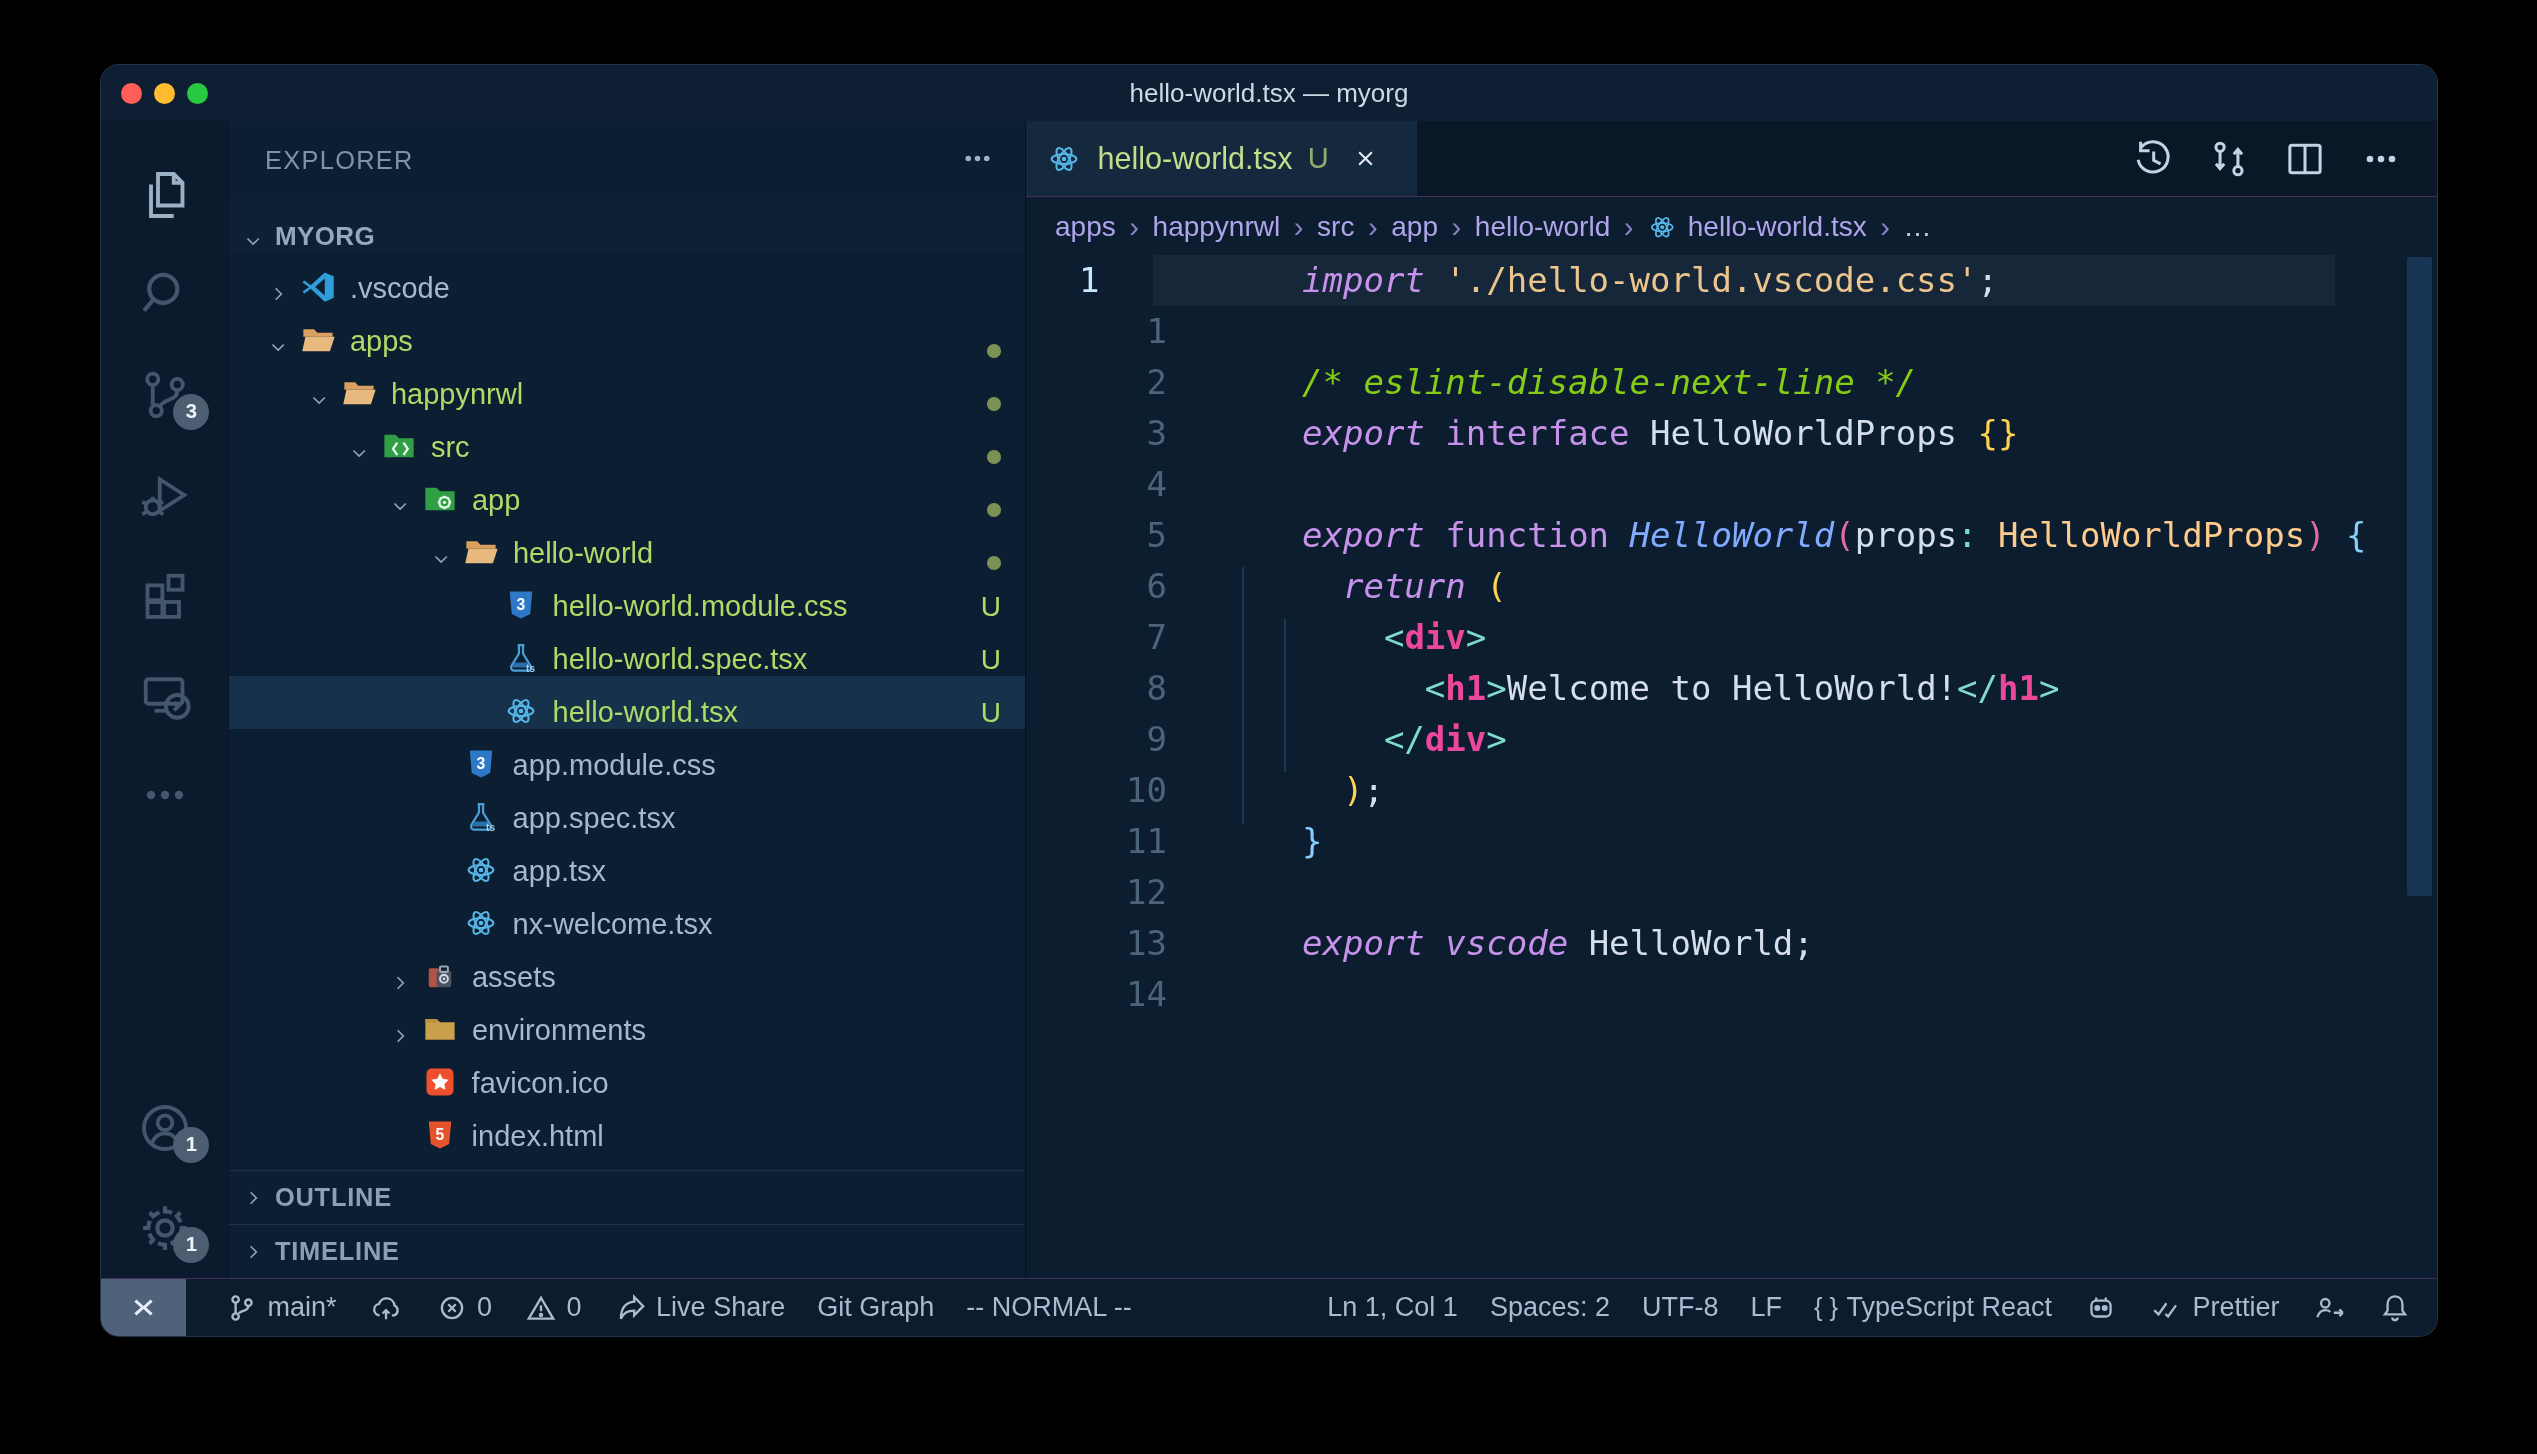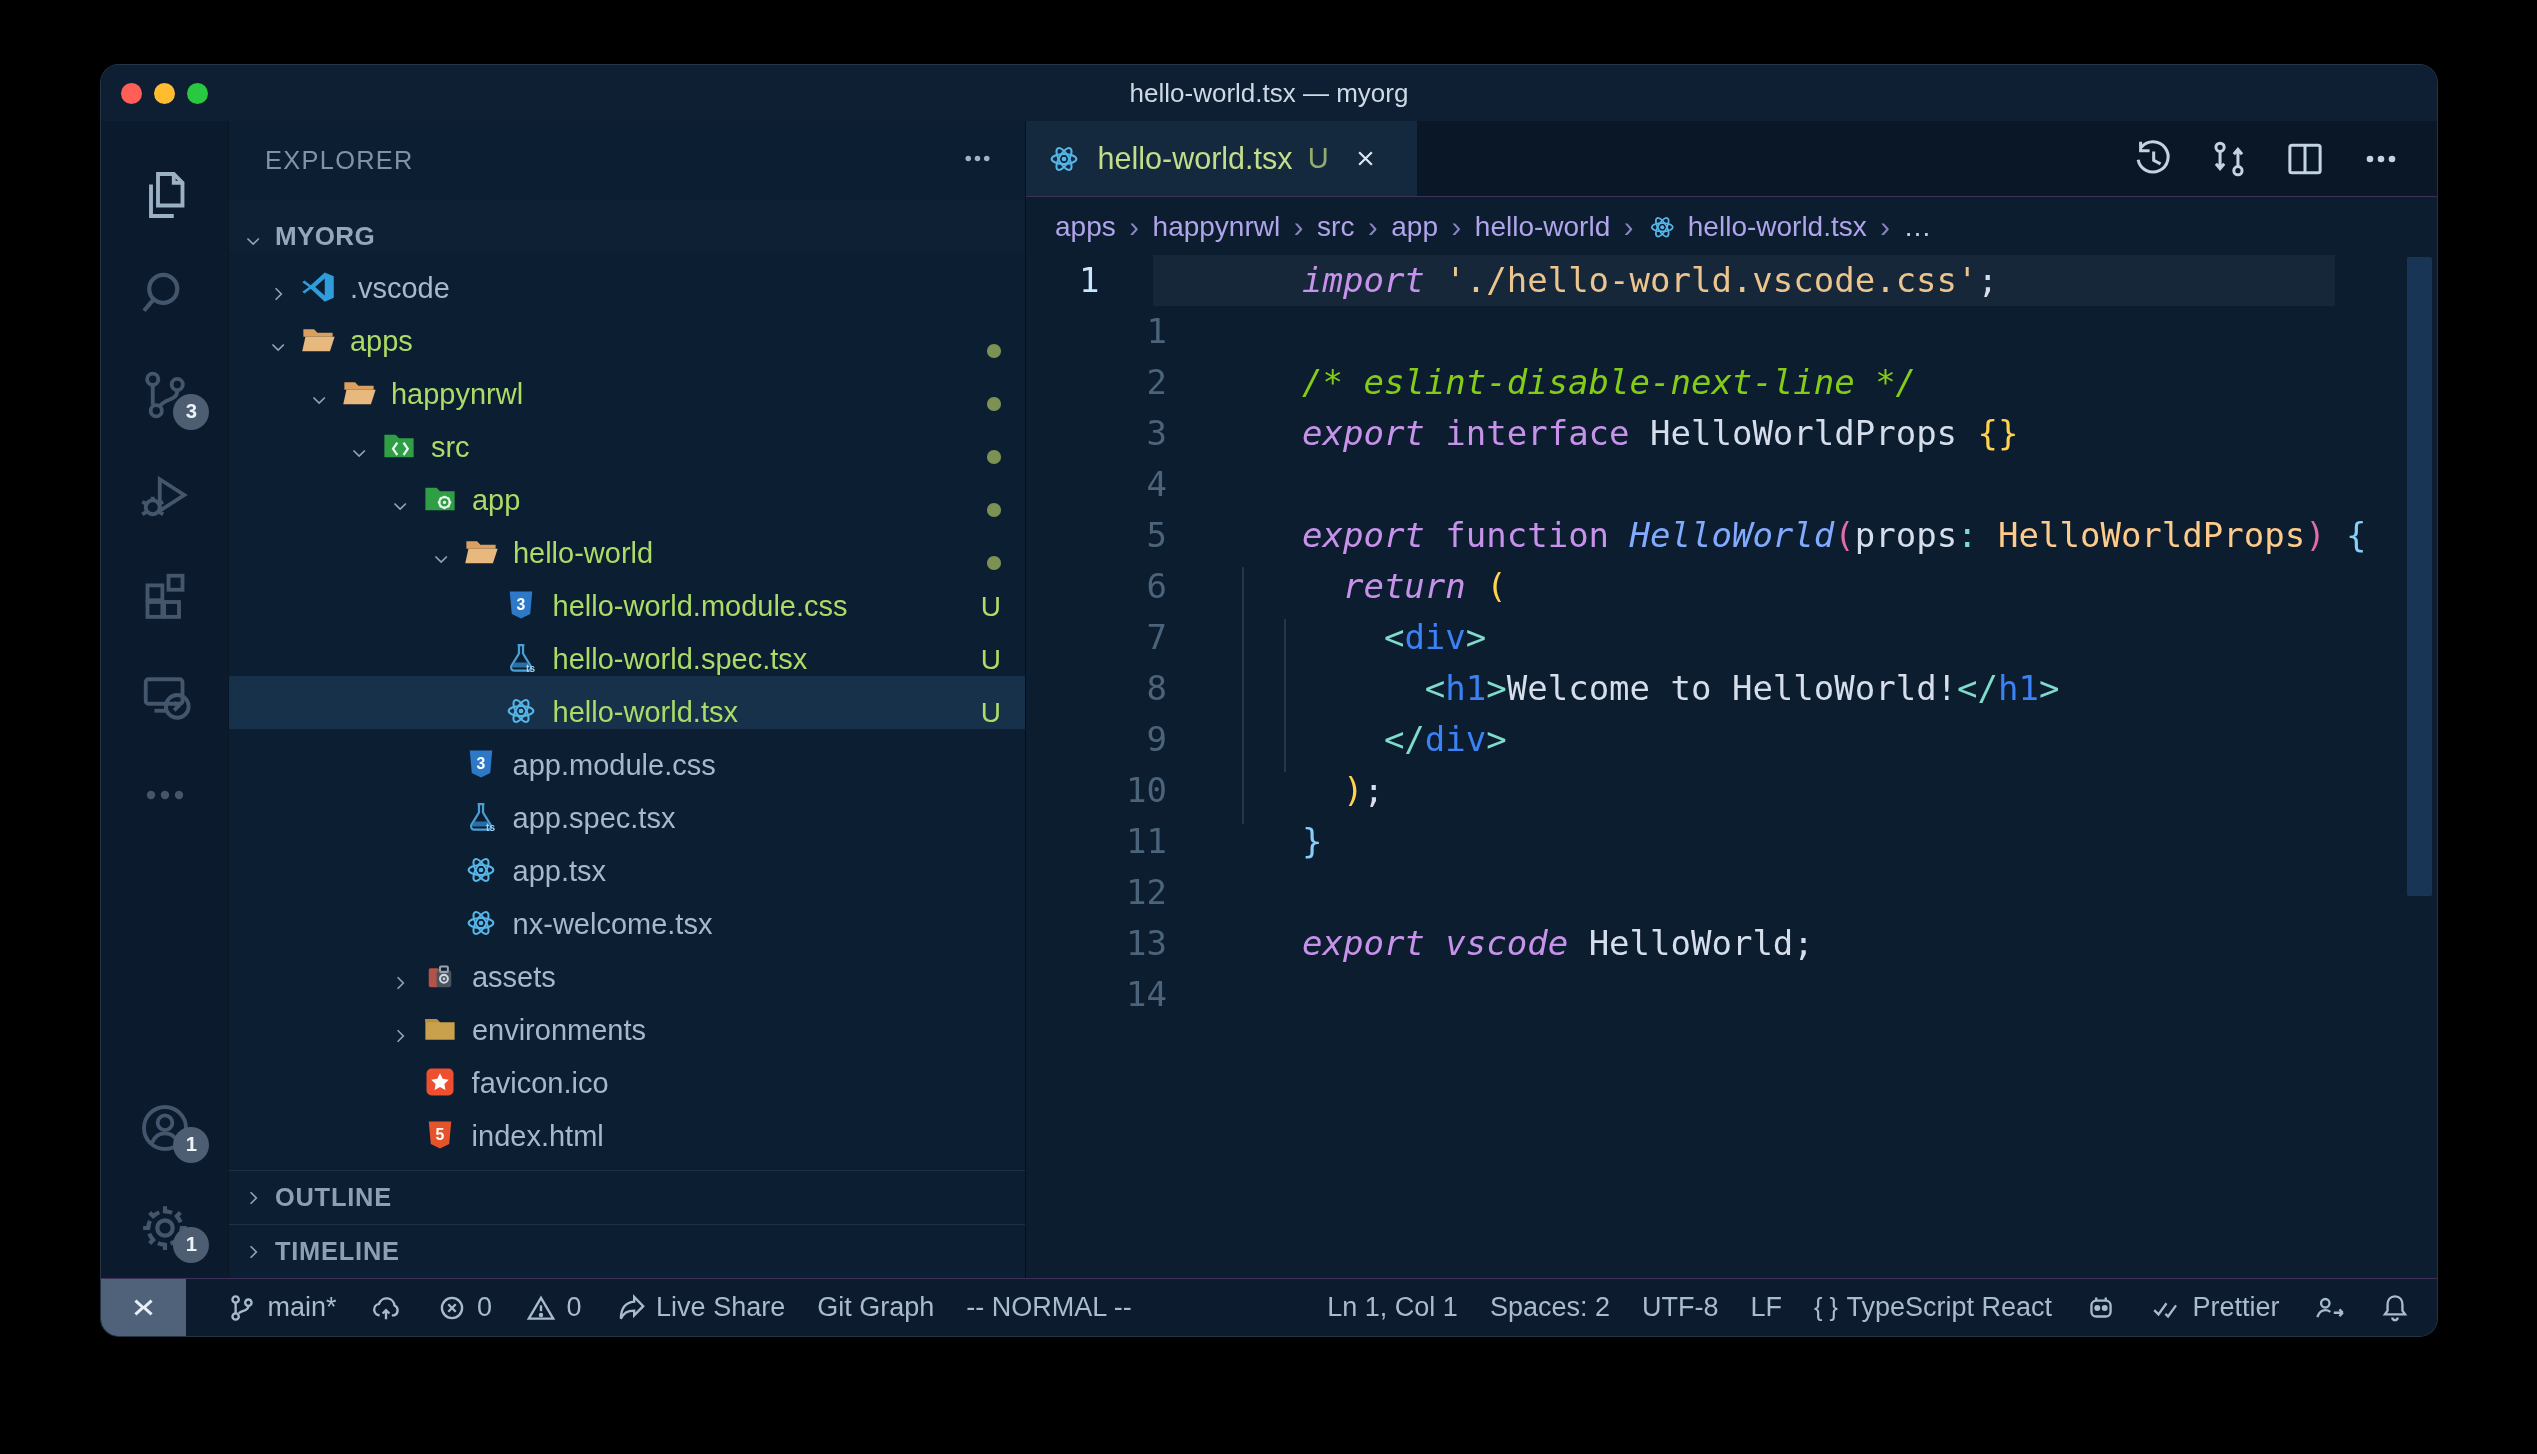--- a/index.html
+++ b/index.html
@@ -96,21 +96,21 @@
   .tk-kw{color:#c792ea;}
   .tk-str{color:#ecc48d;}
   .tk-cmt{color:#84cc16;font-style:italic;}
   .tk-fni{color:#82aaff;font-style:italic;}
   .tk-type{color:#ffcb8b;}
   .tk-b1{color:#ffd34f;}
   .tk-b2{color:#e26bae;}
   .tk-b3{color:#87cefa;}
   .tk-teal{color:#7fdbca;}
   .tk-ab{color:#7fdbca;}
-  .tk-tag{color:#3b82f6;}
+  .tk-tag{color:#ec4899;font-weight:bold;}
   .tk-pl{color:var(--fg);}
   #scrollbar{position:absolute;right:5.1px;top:136px;width:25.4px;height:639px;
     background:#1c3e61;opacity:.75;border-radius:1.7px;}
   
   #statusbar{position:absolute;left:0;right:0;bottom:0;height:58px;background:#0c1c2e;
     border-top:1.7px solid var(--purple-border);display:flex;align-items:stretch;
     color:var(--status-fg);font-size:27px;}
   #remote{width:85px;background:#50617a;color:#e8eef6;display:flex;align-items:center;
     justify-content:center;cursor:pointer;}
   #remote svg{width:37px;height:37px;}

